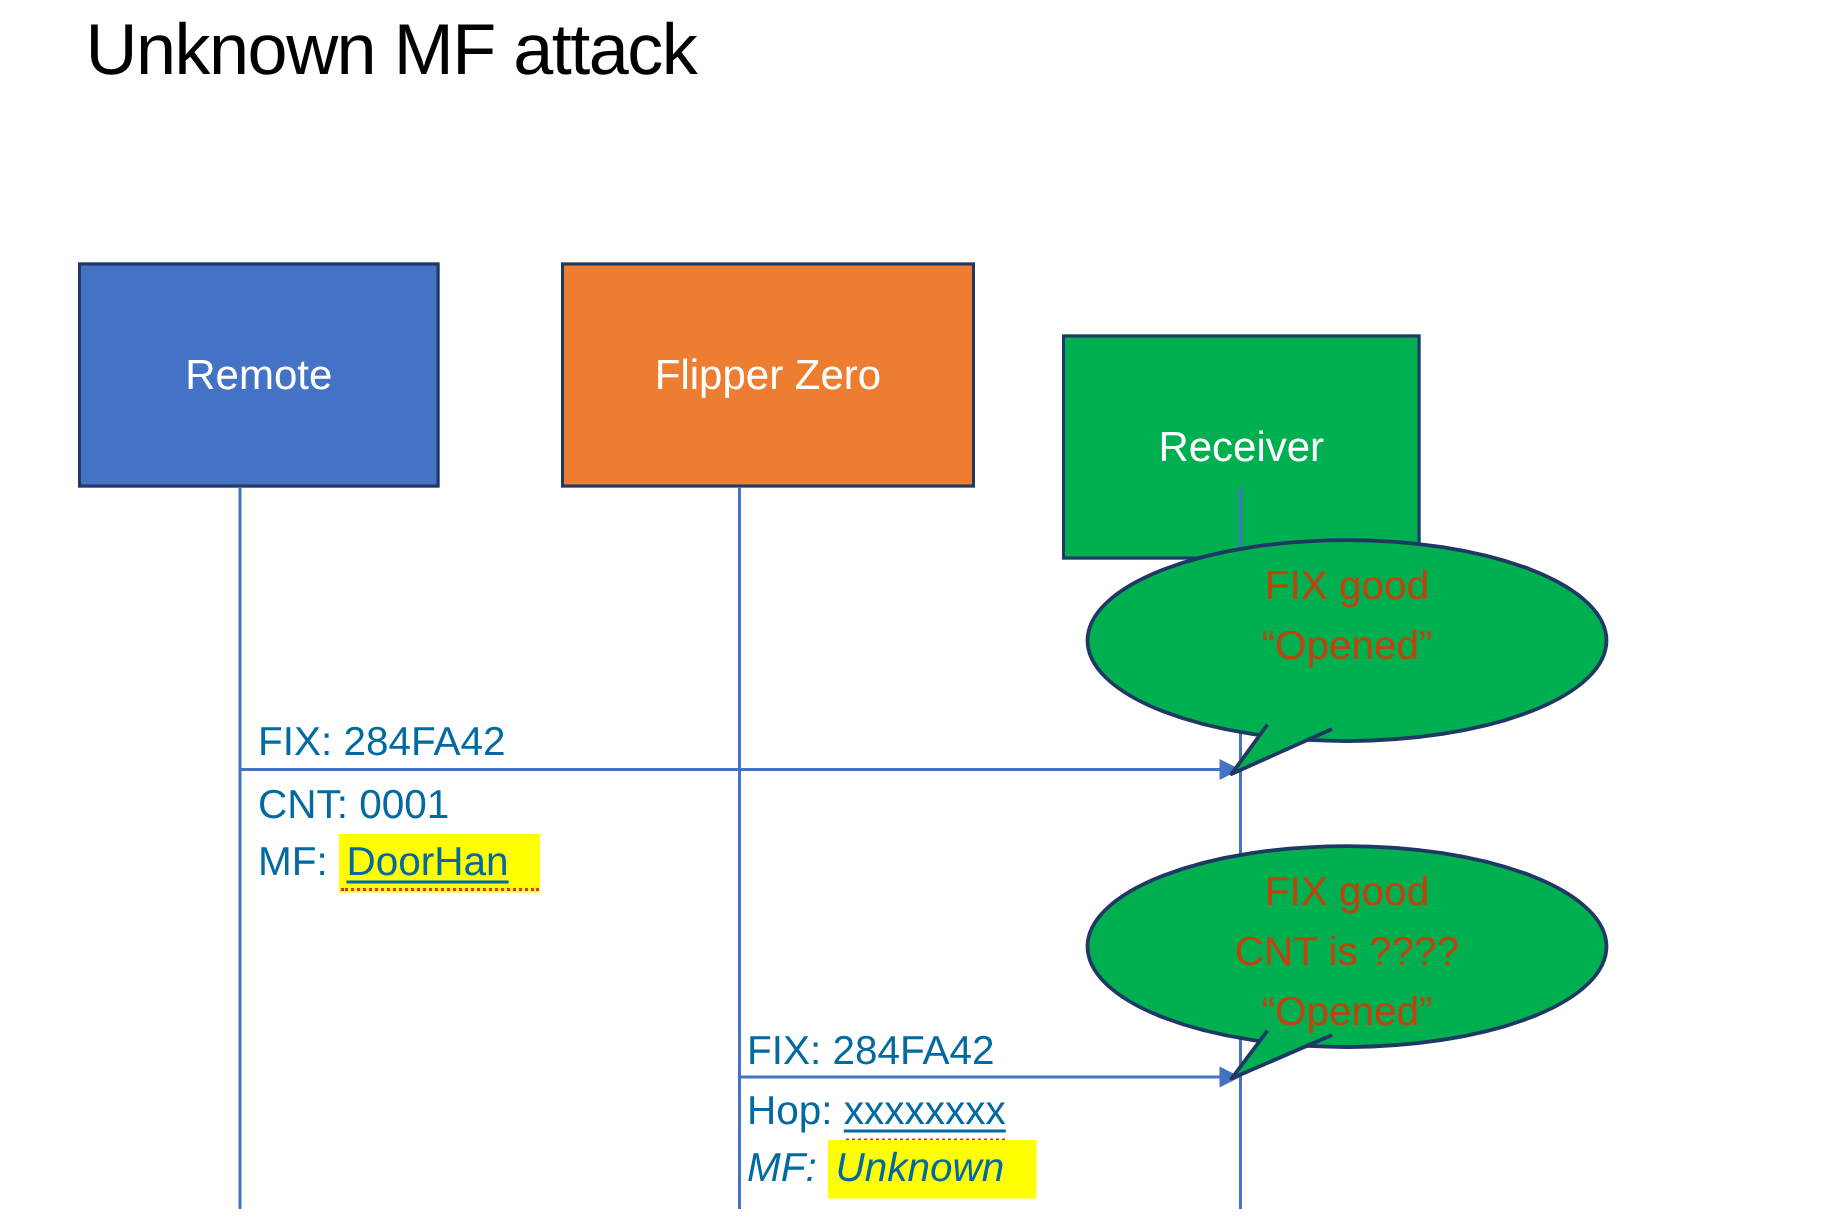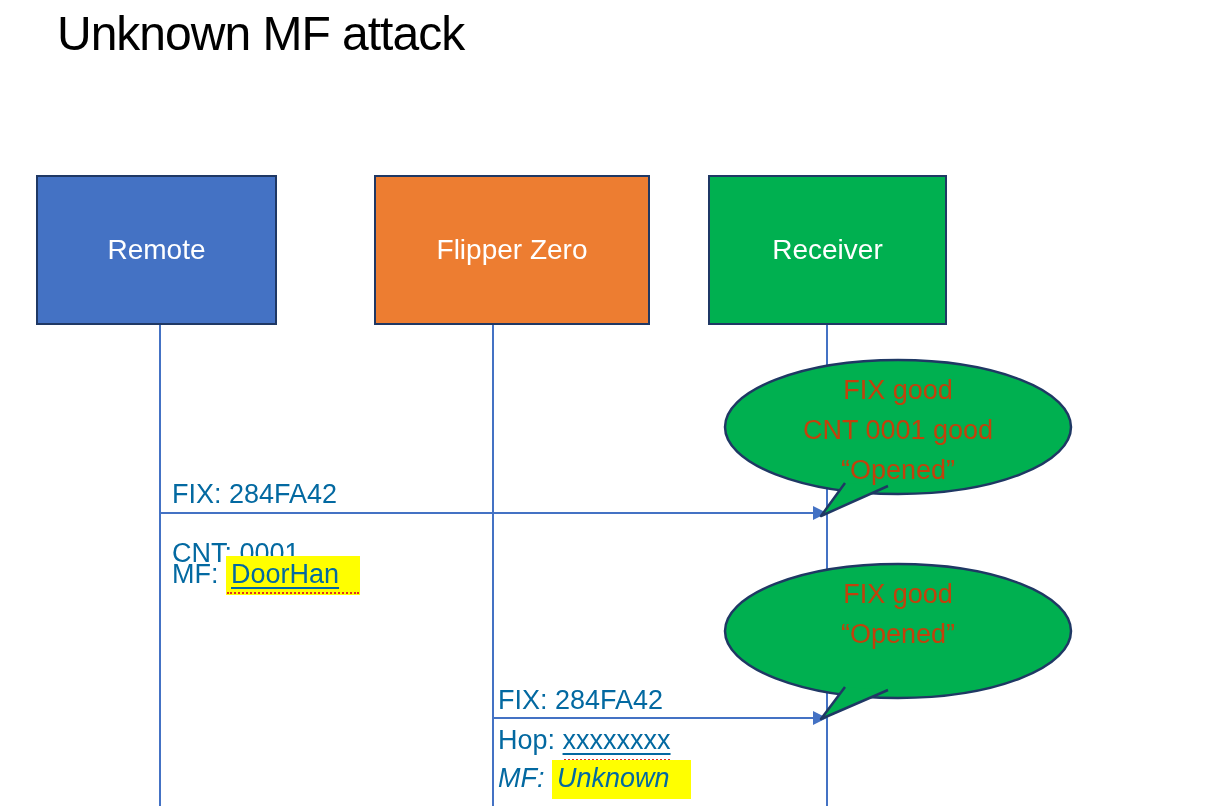--- a/index.html
+++ b/index.html
@@ -14,23 +14,23 @@
     font-size:48px;font-weight:300;color:#000;
     letter-spacing:-1px;white-space:nowrap;
   }
   
   .actor-box{
     position:absolute;top:175px;height:150px;box-sizing:border-box;
     border:2px solid #1F3864;
     display:flex;align-items:center;justify-content:center;
     color:#fff;font-size:28px;
   }
-  #actor-remote{left:36px;width:241px;background:#4472C4;}
+  #actor-remote{left:52px;width:241px;background:#4472C4;}
   #actor-flipper{left:374px;width:276px;background:#ED7D31;}
-  #actor-receiver{left:708px;width:239px;background:#00B050;}
+  #actor-receiver{left:708px;width:239px;background:#00B050;margin-top:48px;}
   
   .lifeline{
     position:absolute;top:325px;height:481px;width:2px;
     background:#4472C4;
   }
   #lifeline-remote{left:159px;}
   #lifeline-flipper{left:492px;}
   #lifeline-receiver{left:826px;}
   
   .msg-line{position:absolute;height:2px;background:#4472C4;}
@@ -43,21 +43,21 @@
     border-bottom:7px solid transparent;
   }
   #msg1-arrowhead{left:813px;top:506px;}
   #msg2-arrowhead{left:813px;top:711px;}
   
   .msg-label{
     position:absolute;font-size:27px;color:#0369a1;white-space:nowrap;
     line-height:32px;
   }
   #msg1-label-above{left:172px;top:478px;}
-  #msg1-label-b1{left:172px;top:537px;}
+  #msg1-label-b1{left:172px;top:520px;}
   #msg1-label-b2{left:172px;top:556px;}
   #msg2-label-above{left:498px;top:684px;}
   #msg2-label-b1{left:498px;top:724px;}
   #msg2-label-b2{left:498px;top:760px;font-style:italic;}
   .hl{background:#FFFF00;padding:2px 21px 5px 5px;}
   .val{display:inline-block;position:relative;}
   .usolid{text-decoration:underline;text-decoration-thickness:2px;text-underline-offset:4px;}
   .sq::after{
     content:"";position:absolute;left:1px;right:1px;bottom:-5px;
     border-bottom:2px dotted #E0301E;
@@ -110,24 +110,24 @@
 <div class="msg-label" id="msg2-label-b2">
   <span>MF: </span><span class="val hl">Unknown</span>
 </div>
 
 <svg class="bubble-svg" id="bubble1-svg" width="400" height="190" viewBox="700 340 400 190">
   <ellipse cx="898" cy="427" rx="173" ry="67" fill="#00B050" stroke="#1F3864" stroke-width="2.5"></ellipse>
   <path d="M845,483 L821,516 L888,486" fill="#00B050" stroke="#1F3864" stroke-width="2.5" stroke-linejoin="round"></path>
 </svg>
 <div class="bubble-text" id="bubble1-text">
   <div>FIX good</div>
-  <div>CNT 0001 good</div>
   <div>“Opened”</div>
 </div>
 
 <svg class="bubble-svg" id="bubble2-svg" width="400" height="185" viewBox="700 545 400 185">
   <ellipse cx="898" cy="631" rx="173" ry="67" fill="#00B050" stroke="#1F3864" stroke-width="2.5"></ellipse>
   <path d="M845,687 L821,719 L888,690" fill="#00B050" stroke="#1F3864" stroke-width="2.5" stroke-linejoin="round"></path>
 </svg>
 <div class="bubble-text" id="bubble2-text">
   <div>FIX good</div>
+  <div>CNT is ????</div>
   <div>“Opened”</div>
 </div>
 
 </body></html>

